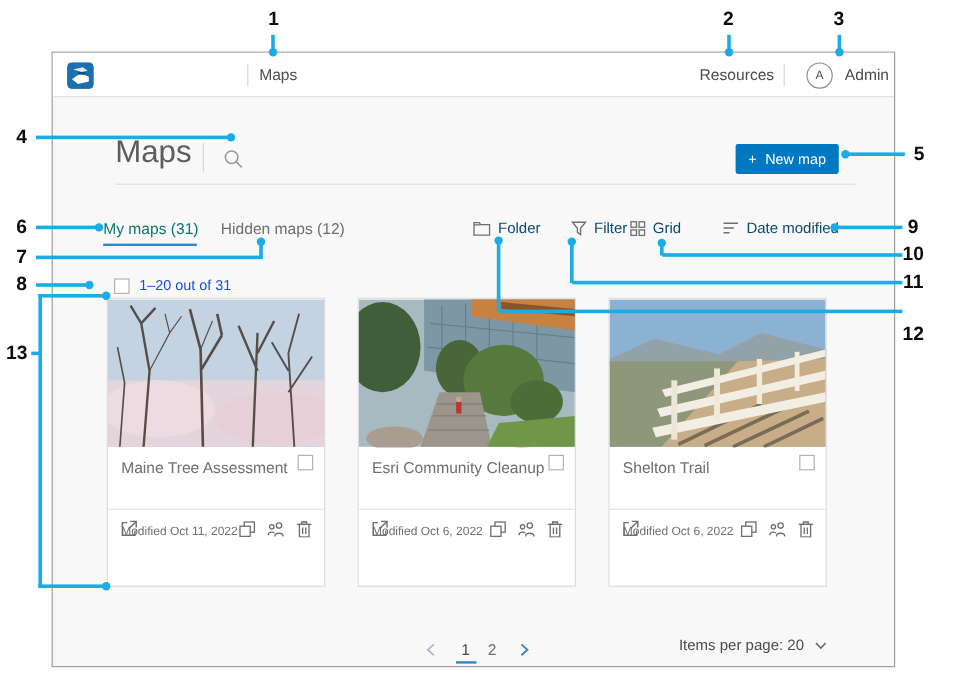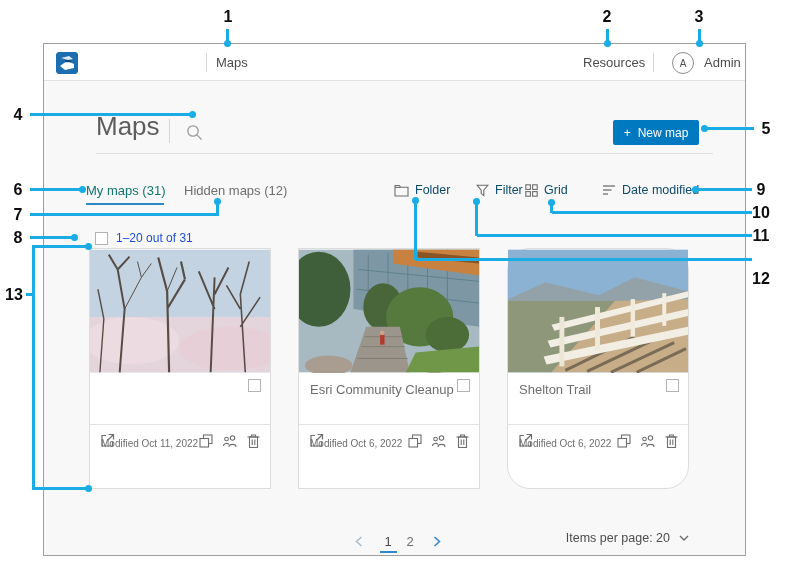--- a/index.html
+++ b/index.html
@@ -168,20 +168,21 @@
           <path d="M30 124 L35 60 L28 20 M28 20 L19 5 M28 20 L40 7" stroke-width="2"></path>
           <path d="M35 60 L52 28 M52 28 L48 12 M52 28 L62 14" stroke-width="1"></path>
           <path d="M80 124 L78 42 L69 8 M78 60 L96 30 M96 30 L92 12" stroke-width="2.2"></path>
           <path d="M78 42 L88 18" stroke-width="1"></path>
           <path d="M122 124 L126 28 M126 60 L110 22 M126 45 L140 18" stroke-width="2"></path>
           <path d="M157 124 L152 45 L161 12 M152 78 L172 48 M152 60 L138 36" stroke-width="1.6"></path>
           <path d="M10 124 L14 70 L8 40" stroke-width="1.4"></path>
         </g>
       </svg>
       <div class="body">
+        <div class="c-title">Maine Tree Assessment</div>
         <div class="cb c-cb"></div>
         <div class="c-mod">Modified Oct 11, 2022</div>
         <div class="foot">
           <span class="icn">
             <svg width="15" height="15" viewBox="0 0 15 15" fill="none" stroke="#6e6e6e" stroke-width="1.2">
               <path d="M6 2.5 H2 V13 H12.5 V9"></path>
                 <path d="M8.5 1.5 H13.5 V6.5"></path>
                 <line x1="13.5" y1="1.5" x2="8" y2="7"></line>
             </svg>
           </span>
@@ -279,21 +280,21 @@
                 <rect x="2.5" y="3" width="8" height="10.5"></rect>
                   <line x1="5.2" y1="5.5" x2="5.2" y2="11"></line>
                   <line x1="7.8" y1="5.5" x2="7.8" y2="11"></line>
               </svg>
             </span>
           </span>
         </div>
       </div>
     </div>
 
-    <div class="card" style="left:463px;border-radius:23px;">
+    <div class="card" style="left:463px;">
       <svg class="thumb" viewBox="0 0 182 124">
         <rect width="182" height="124" fill="#8cb2d3"></rect>
         <polygon points="0,50 38,33 92,46 128,28 182,42 182,56 0,56" fill="#93a2a8"></polygon>
         <polygon points="0,52 110,52 44,124 0,124" fill="#8f977b"></polygon>
         <polygon points="44,124 182,124 182,50 108,52" fill="#c8ad89"></polygon>
         <g stroke="#7a6b55" stroke-width="3">
           <line x1="58" y1="122" x2="128" y2="88"></line>
             <line x1="80" y1="123" x2="150" y2="90"></line>
           <line x1="104" y1="124" x2="168" y2="94"></line>
             <line x1="130" y1="124" x2="180" y2="100"></line>

